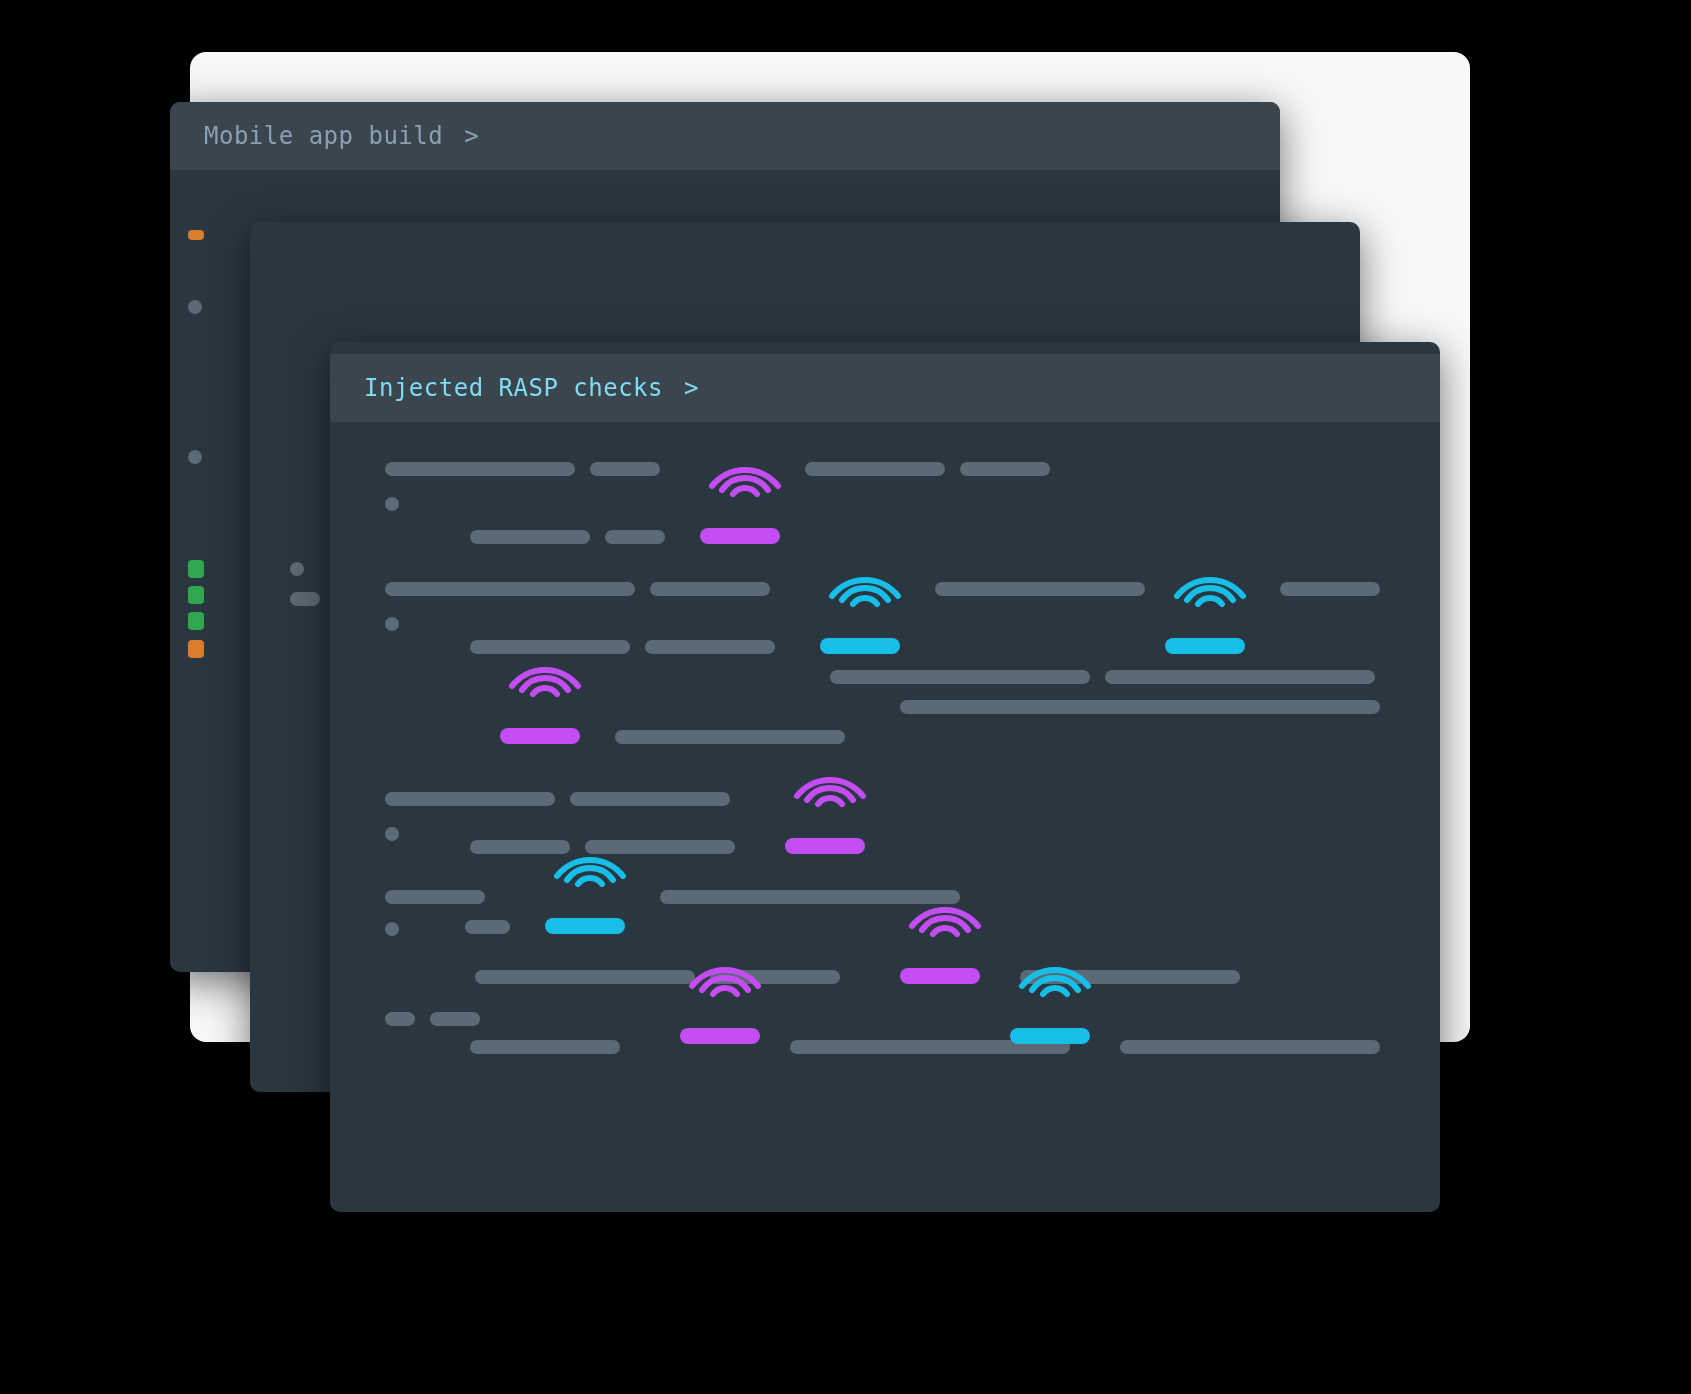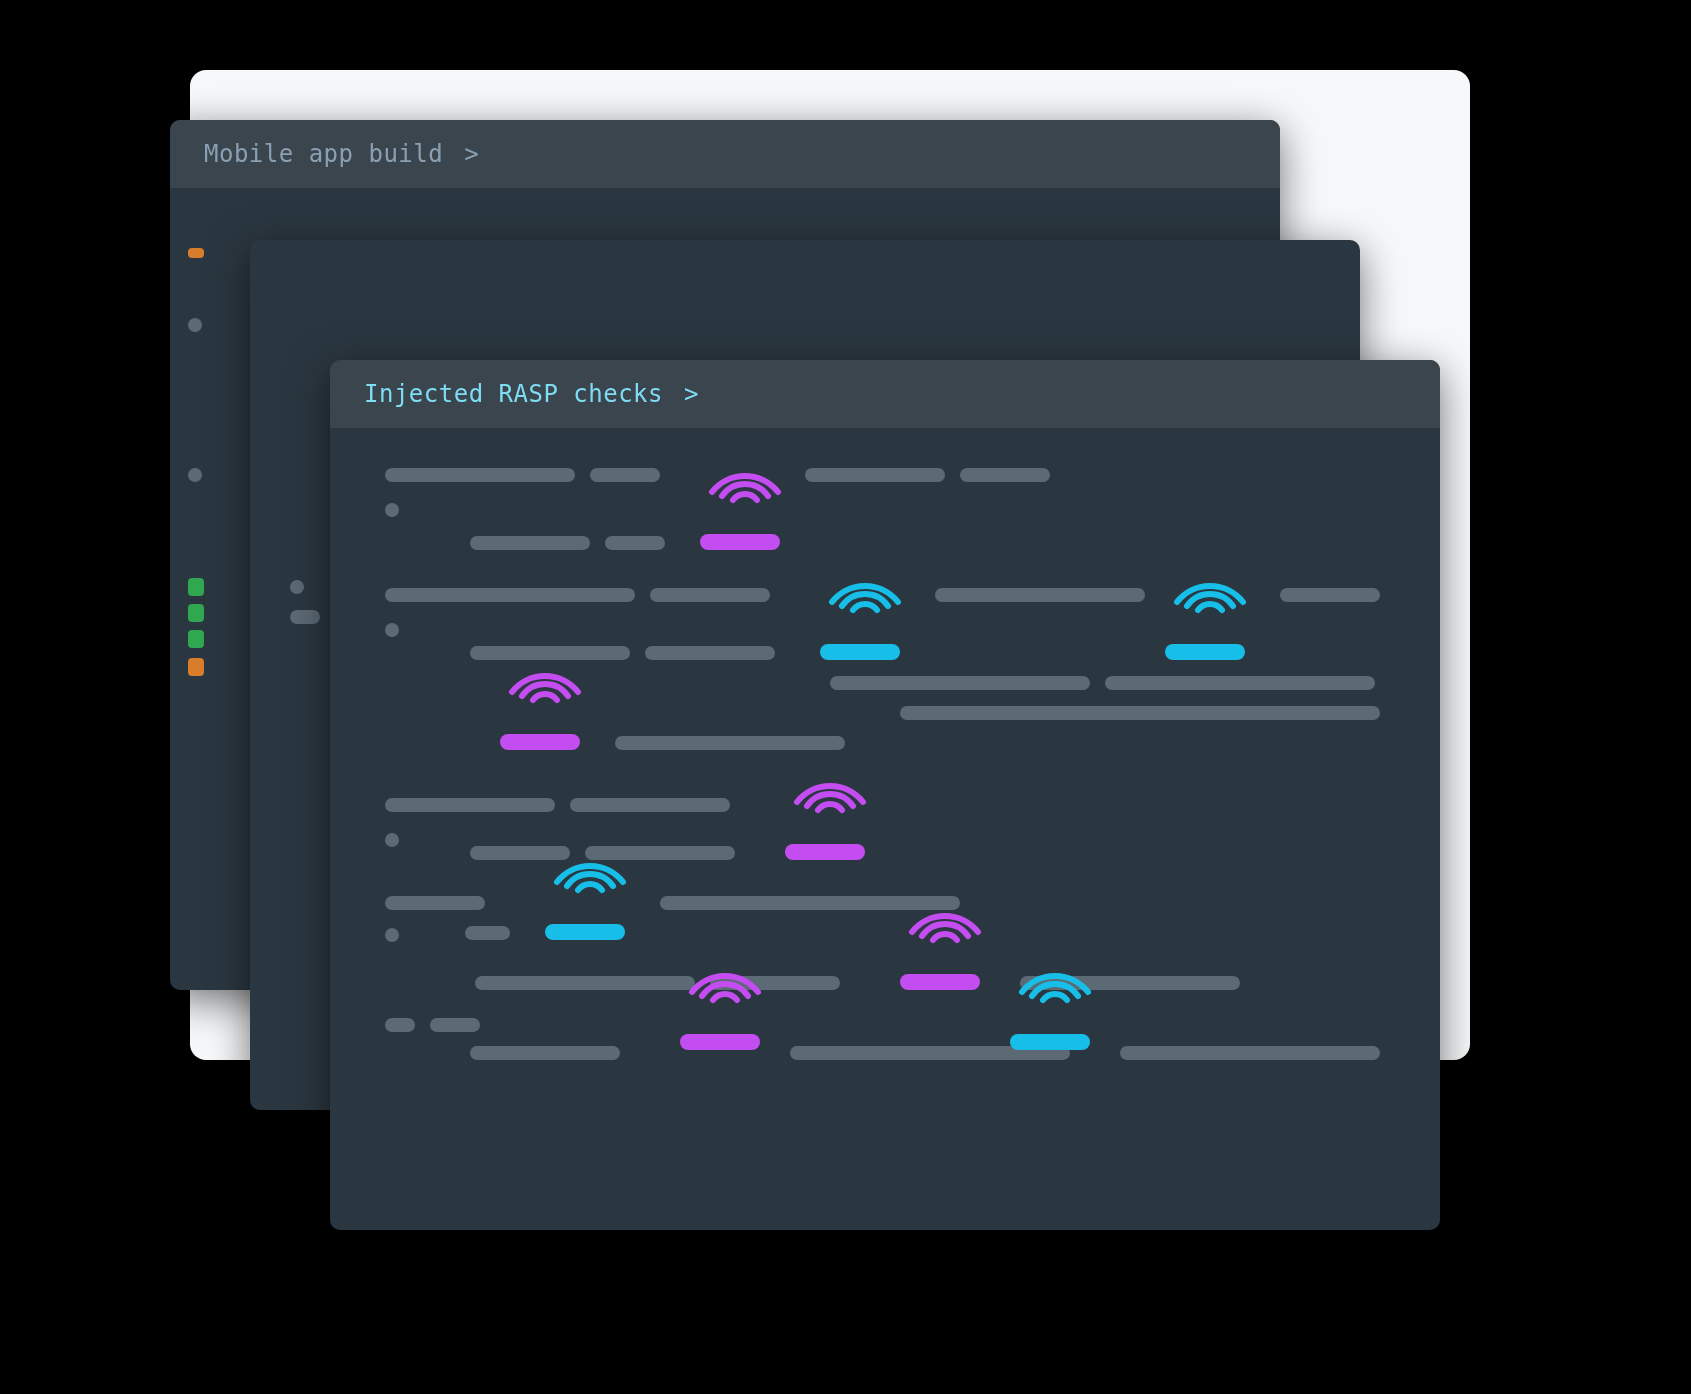--- a/index.html
+++ b/index.html
@@ -8,21 +8,21 @@
     background: #000;
     font-family: ui-monospace, "SF Mono", Menlo, Consolas, monospace;
     width: 1691px;
     height: 1394px;
     position: relative;
     overflow: hidden;
   }
   .stage {
     position: absolute;
     left: 170px;
-    top: 70px;
+    top: 52px;
     width: 1300px;
     height: 1200px;
   }
   
   .backdrop {
     position: absolute;
     left: 20px;
     top: 0;
     width: 1280px;
     height: 990px;
@@ -40,21 +40,21 @@
   }
   .win .titlebar {
     background: #3a454e;
     padding: 20px 34px;
     font-size: 24px;
     letter-spacing: .5px;
     color: #8aa0b2;
     font-weight: 400;
   }
   .titlebar .chev { color: #8aa0b2; margin-left: 6px; }
-  .win.front .titlebar { color: #7edcf3; }
+  .win.front .titlebar { color: #7edcf3; margin-top: 12px; }
   .win.front .titlebar .chev { color: #7edcf3; }
   .body { position: relative; width: 100%; height: calc(100% - 70px); }
   
   .bar {
     position: absolute;
     height: 14px;
     border-radius: 7px;
     background: #5c6a75;
   }
   .bar.dot { width: 14px; }

